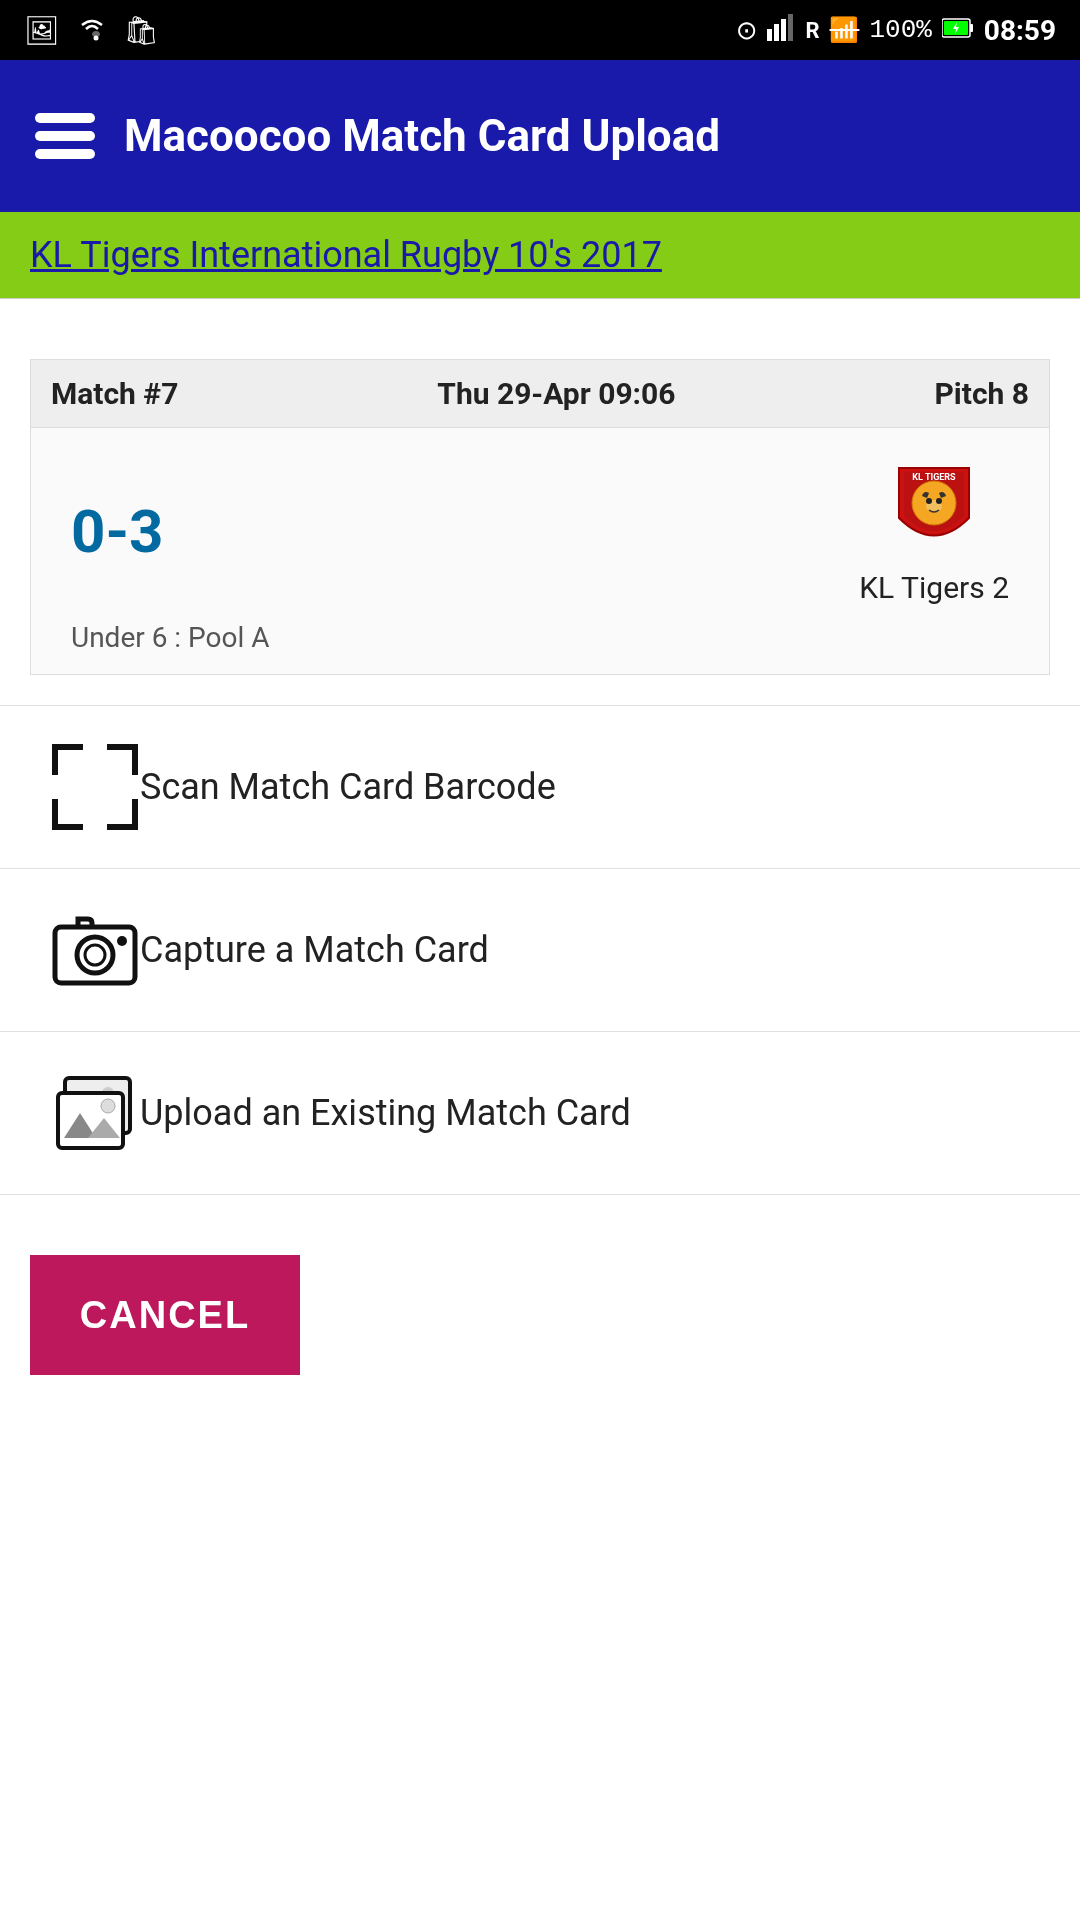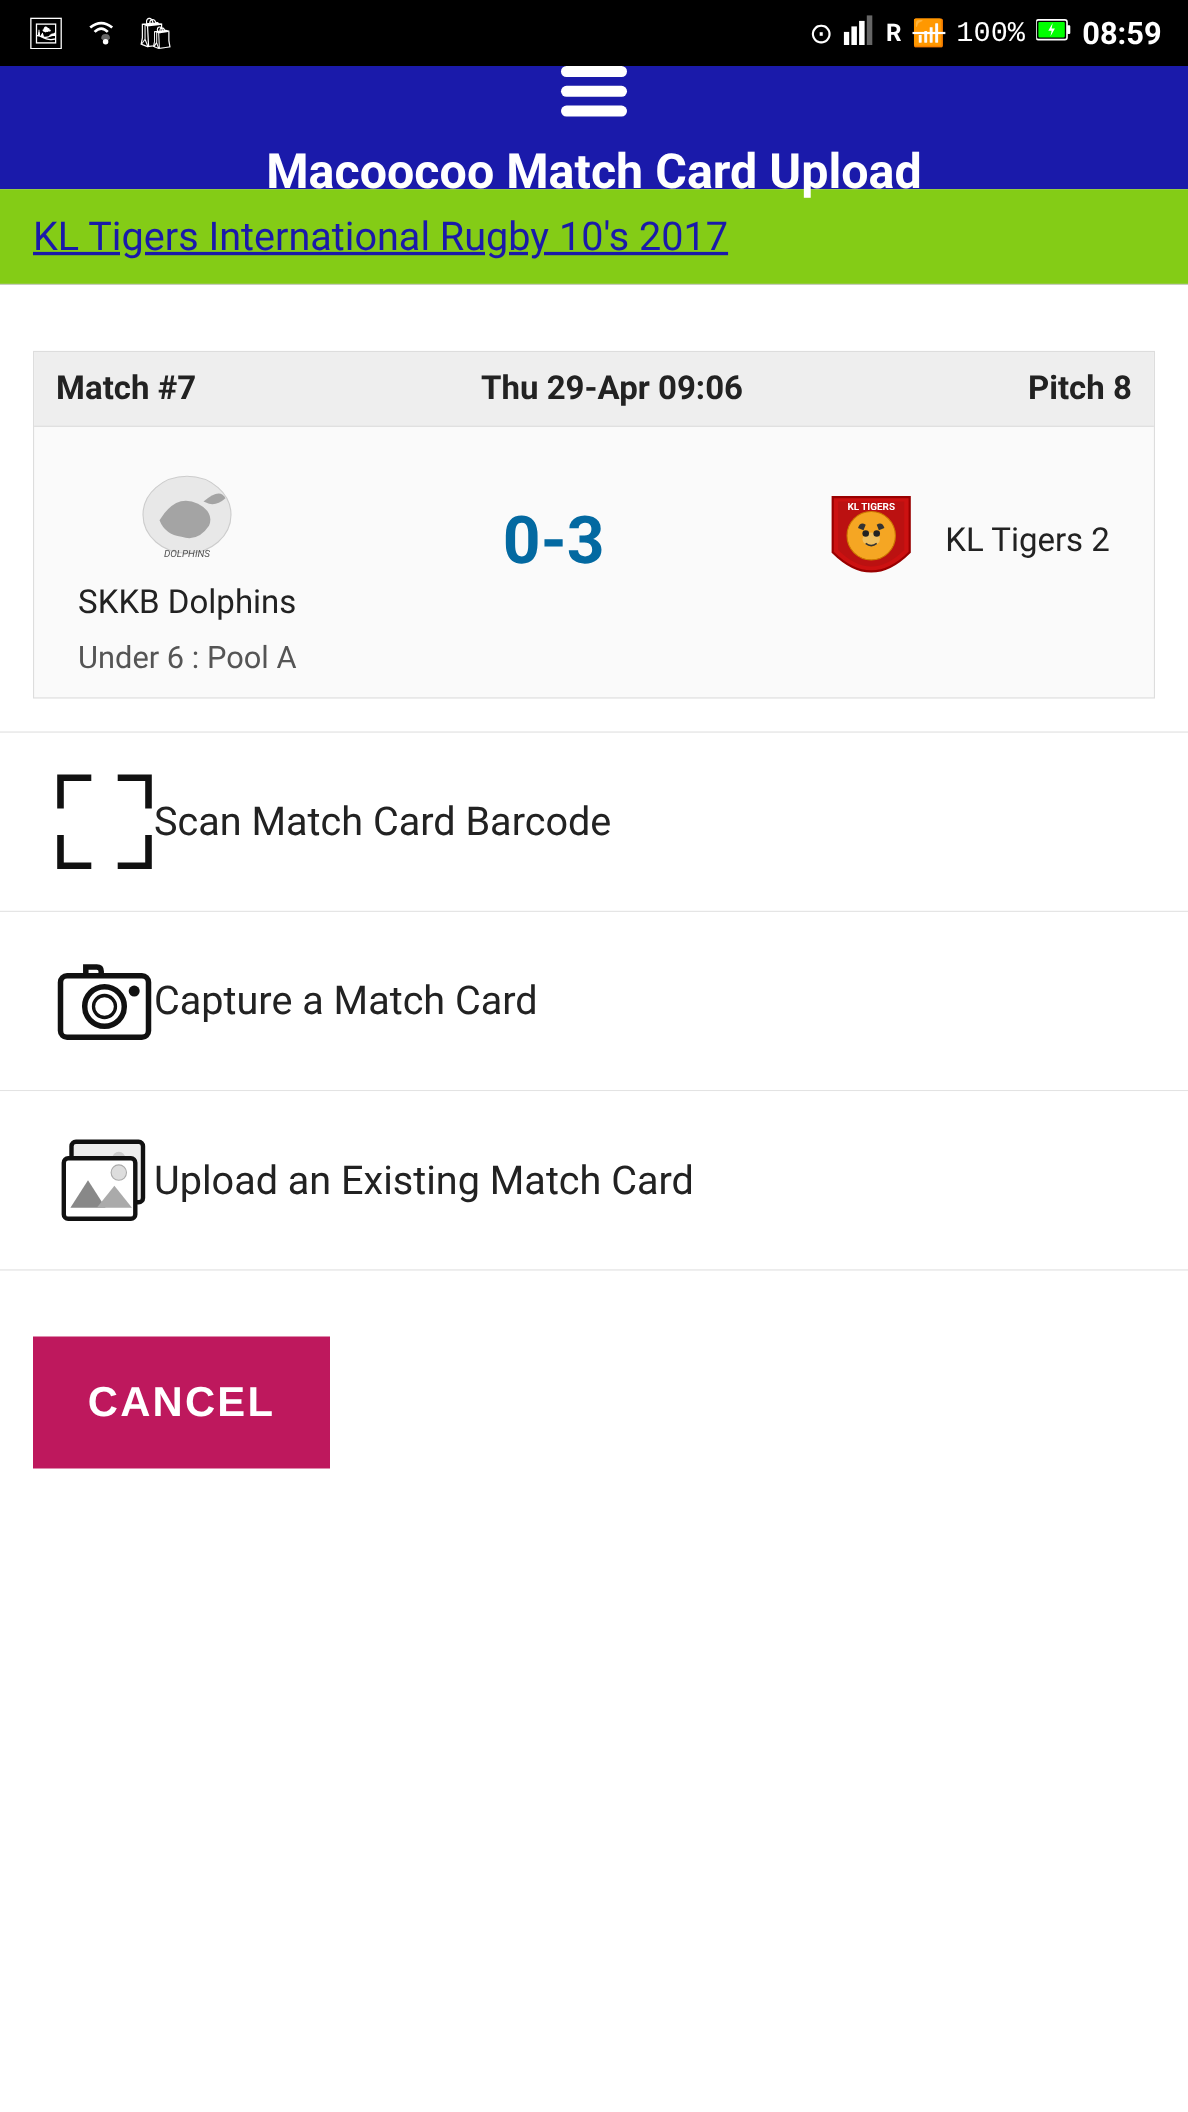--- a/index.html
+++ b/index.html
@@ -42,27 +42,26 @@
     }
     .status-battery {
       color: #fff;
       font-size: 26px;
       font-family: Liberation Mono, monospace;
     }
 
     
     .app-header {
       width: 100%;
-      height: 112px;
+      height: 152px;
       background: #1a1aaa;
       display: flex;
       align-items: center;
       padding: 0 30px;
       gap: 24px;
-      flex-direction: column;
     }
     .app-logo {
       width: 70px;
       height: 70px;
       display: flex;
       flex-direction: column;
       align-items: center;
       justify-content: center;
       gap: 8px;
     }
@@ -128,21 +127,21 @@
       padding: 30px 40px 10px 40px;
     }
     .team-left {
       display: flex;
       flex-direction: column;
       align-items: center;
       gap: 12px;
     }
     .team-right {
       display: flex;
-      flex-direction: row;
+      flex-direction: column;
       align-items: center;
       gap: 12px;
     }
 
     
     .dolphin-logo {
       width: 110px;
       height: 100px;
       position: relative;
     }
@@ -316,33 +315,20 @@
 
 <div class="match-card">
   <div class="match-header-row">
     <span class="match-number">Match #7</span>
     <span class="match-datetime">Thu 29-Apr 09:06</span>
     <span class="match-pitch">Pitch 8</span>
   </div>
 
   <div class="match-teams-row">
 
-    <div class="team-left">
-
-      <div class="dolphin-logo">
-        <svg width="110" height="100" viewBox="0 0 110 100">
-          <ellipse cx="55" cy="50" rx="40" ry="35" fill="#e8e8e8" stroke="#ccc" stroke-width="1"></ellipse>
-
-          <path d="M30 55 Q45 30 65 40 Q80 48 75 60 Q65 75 50 70 Q35 68 30 55Z" fill="#888" opacity="0.7"></path>
-          <path d="M70 38 Q85 25 90 35 Q82 42 75 40Z" fill="#888" opacity="0.7"></path>
-          <text x="55" y="88" text-anchor="middle" font-size="9" fill="#555" font-style="italic">DOLPHINS</text>
-        </svg>
-      </div>
-      <span class="team-name">SKKB Dolphins</span>
-    </div>
 
     <span class="match-score">0-3</span>
 
     <div class="team-right">
 
       <div class="kl-tigers-logo">
         <svg width="110" height="100" viewBox="0 0 110 100">
 
           <path d="M20 10 L90 10 L90 60 Q55 95 20 60 Z" fill="#cc1111" stroke="#990000" stroke-width="2"></path>
           <path d="M25 14 L85 14 L85 58 Q55 88 25 58 Z" fill="#bb1111"></path>

